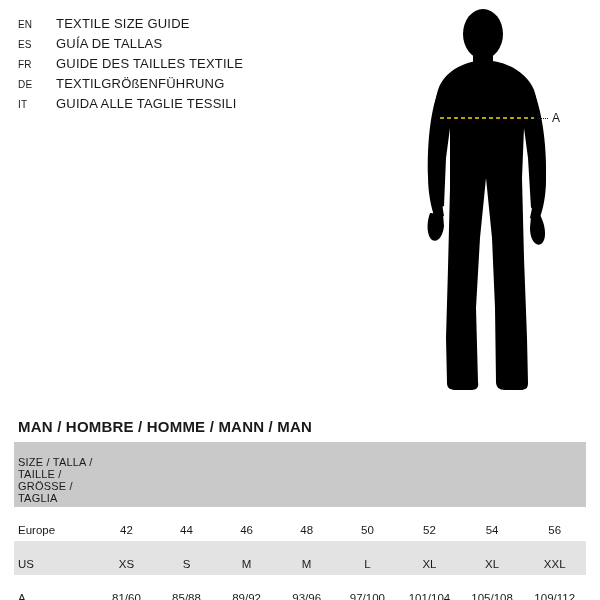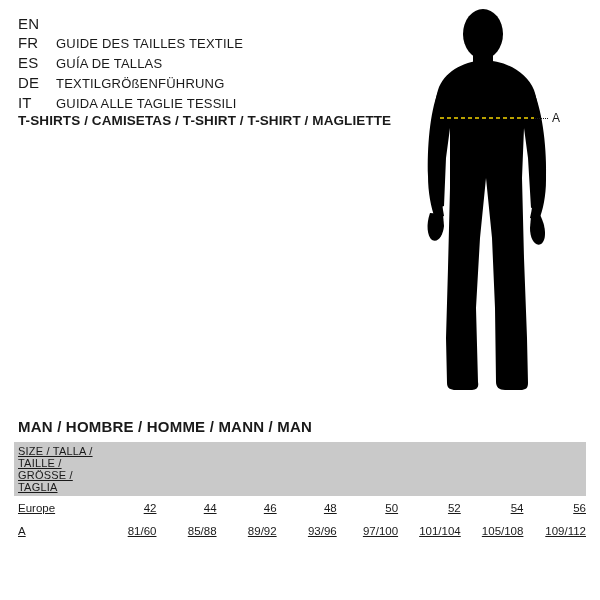--- a/index.html
+++ b/index.html
@@ -32,21 +32,21 @@
   .lang-row {
     display: flex;
     align-items: baseline;
     line-height: 19px;
     font-size: 13px;
     letter-spacing: 0.2px;
   }
   .lang-code {
     width: 38px;
     flex: 0 0 38px;
-    font-size: 15px;
+    font-size: 10px;
   }
   .lang-text {
     flex: 1 1 auto;
     font-size: 13px;
   }
 
   
   .cat-block {
     position: absolute;
     left: 18px;
@@ -96,82 +96,81 @@
   }
   table.size-table {
     position: absolute;
     left: 14px;
     top: 442px;
     width: 572px;
     border-collapse: collapse;
     font-size: 11.5px;
   }
   table.size-table td {
-    padding: 3px 0 3px 0;
+    padding: 14px 0 3px 0;
     vertical-align: middle;
     height: 17px;
-    text-decoration: underline;
   }
   .row-header td {
     background: #c9c9c9;
     font-size: 11px;
     letter-spacing: 0.2px;
   }
   .row-alt td {
     background: #e3e3e3;
   }
   .row-plain td {
     background: #ffffff;
   }
   .col-label {
     width: 86px;
     padding-left: 4px !important;
   }
   .cell {
     width: 68px;
-    text-align: right;
+    text-align: center;
   }
   .footnote {
     position: absolute;
     left: 18px;
     top: 548px;
     font-size: 11.5px;
     font-weight: bold;
     letter-spacing: 0.2px;
   }
 </style>
 </head>
 <body>
 
 <div class="page">
 
   <div class="lang-block">
     <div class="lang-row">
       <span class="lang-code">EN</span>
+      <span class="lang-text">TEXTILE SIZE GUIDE</span>
+    </div>
+    <div class="lang-row">
+      <span class="lang-code">ES</span>
+      <span class="lang-text">GUÍA DE TALLAS</span>
     </div>
     <div class="lang-row">
       <span class="lang-code">FR</span>
       <span class="lang-text">GUIDE DES TAILLES TEXTILE</span>
     </div>
     <div class="lang-row">
-      <span class="lang-code">ES</span>
-      <span class="lang-text">GUÍA DE TALLAS</span>
-    </div>
-    <div class="lang-row">
       <span class="lang-code">DE</span>
       <span class="lang-text">TEXTILGRÖßENFÜHRUNG</span>
     </div>
     <div class="lang-row">
       <span class="lang-code">IT</span>
       <span class="lang-text">GUIDA ALLE TAGLIE TESSILI</span>
     </div>
   </div>
 
   <div class="cat-block">
-    <div class="cat-line">T-SHIRTS / CAMISETAS / T-SHIRT / T-SHIRT / MAGLIETTE</div>
   </div>
 
   <div class="figure-wrap">
     <svg class="figure-svg" width="200" height="400" viewBox="0 0 200 400">
 
       <ellipse cx="83" cy="26" rx="20" ry="25" fill="#000000"></ellipse>
 
       <rect x="73" y="46" width="20" height="14" fill="#000000"></rect>
 
       <path d="M83 52
@@ -242,20 +241,31 @@
         <td class="cell">42</td>
         <td class="cell">44</td>
         <td class="cell">46</td>
         <td class="cell">48</td>
         <td class="cell">50</td>
         <td class="cell">52</td>
         <td class="cell">54</td>
         <td class="cell">56</td>
       </tr>
 
+      <tr class="row-alt">
+        <td class="col-label">US</td>
+        <td class="cell">XS</td>
+        <td class="cell">S</td>
+        <td class="cell">M</td>
+        <td class="cell">M</td>
+        <td class="cell">L</td>
+        <td class="cell">XL</td>
+        <td class="cell">XL</td>
+        <td class="cell">XXL</td>
+      </tr>
 
 
       <tr class="row-plain">
         <td class="col-label">A</td>
         <td class="cell">81/60</td>
         <td class="cell">85/88</td>
         <td class="cell">89/92</td>
         <td class="cell">93/96</td>
         <td class="cell">97/100</td>
         <td class="cell">101/104</td>

